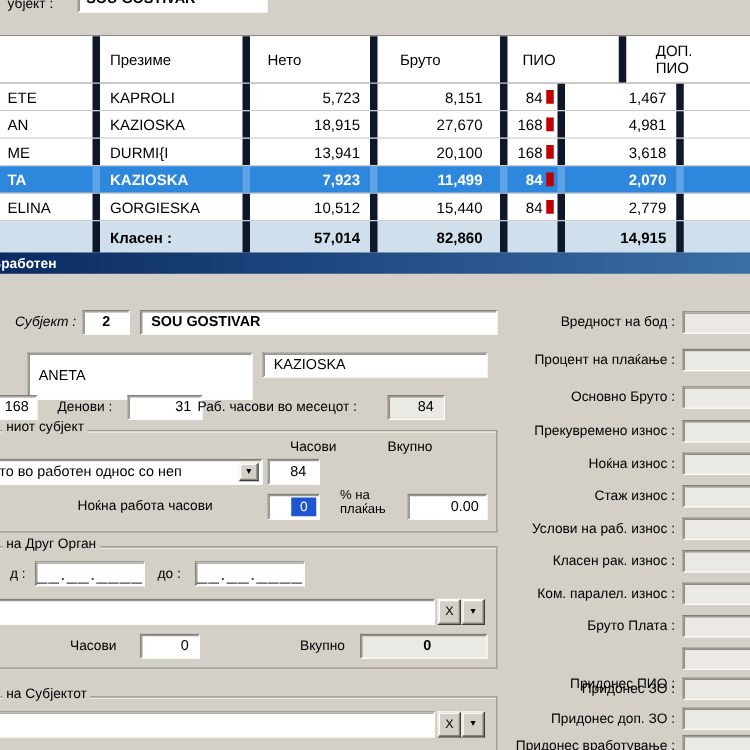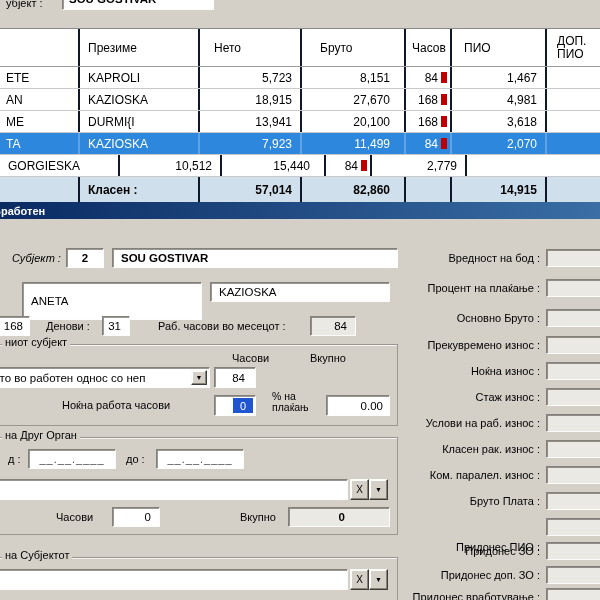--- a/index.html
+++ b/index.html
@@ -13,67 +13,66 @@
   .gray{background:#ebe9e4;}
   .field{position:absolute;display:flex;align-items:center;font-size:11.5px;overflow:hidden;white-space:nowrap;}
   .num{justify-content:flex-end;}
   .bold{font-weight:bold;}
   .btn{position:absolute;display:flex;align-items:center;justify-content:center;
        background:#d4d0c8;border:1px solid;border-color:#fcfbf8 #403d38 #403d38 #fcfbf8;
        box-shadow:inset -1px -1px 0 #868378,inset 1px 1px 0 #fff;font-size:10px;cursor:default;}
   
   #table{position:absolute;left:0;top:28px;width:600px;background:#fff;border-top:1px solid #8a8a8a;}
   .trow{display:flex;height:22px;border-bottom:1px solid #c9c9c9;background:#fff;}
-  .trow>div{flex-shrink:0;border-right:2px solid #0f172a;display:flex;align-items:center;font-size:12px;overflow:hidden;}
+  .trow>div{flex-shrink:0;border-right:6px solid #0f172a;display:flex;align-items:center;font-size:12px;overflow:hidden;}
   .c-name{width:80px;padding-left:6px;}
   .c-sur{width:120px;padding-left:8px;}
   .c-neto{width:102px;justify-content:flex-end;padding-right:8px;}
   .c-bruto{width:104px;justify-content:flex-end;padding-right:14px;}
   .c-hours{width:46px;justify-content:flex-end;padding-right:3px;}
   .c-pio{width:95px;justify-content:flex-end;padding-right:8px;}
   .c-dop{width:53px;border-right:none!important;padding-left:10px;}
   .thead{height:38px;border-bottom:1px solid #9b9b9b;}
   .thead>div{justify-content:flex-start;padding-right:0;}
   .thead .c-neto{padding-left:14px;}
   .thead .c-bruto{padding-left:18px;}
   .thead .c-hours{padding-left:6px;}
   .thead .c-pio{padding-left:12px;}
-  .thead .c-dop{line-height:13px;}
+  .thead .c-dop{line-height:13px;justify-content:flex-end;}
   .sel{background:var(--selection,#2d87dd);color:#fff;}
-  .sel>div{border-right-color:#5fa3e6;}
+  .sel>div{border-right-color:#5fa3e6;font-weight:bold;}
   .total{background:var(--total_row_bg,#cfe0ec);font-weight:bold;height:26px;}
   .flag{width:6px;height:11px;background:var(--flag_red,#c00000);margin-left:3px;flex-shrink:0;}
   
   #caption{position:absolute;left:0;top:202px;width:600px;height:17px;
            background:linear-gradient(to right,var(--caption_start,#0a2a62),var(--caption_end,#3a6ea5));
            color:#fff;font-size:11px;font-weight:bold;display:flex;align-items:center;overflow:hidden;}
   #caption span{margin-left:-7px;white-space:nowrap;}
   .groupbox{position:absolute;border:1px solid #9b978e;box-shadow:inset 1px 1px 0 #f5f4f0;}
   .grouplbl{position:absolute;font-size:11px;background:var(--form_bg,#d4d0c8);padding:0 3px;white-space:nowrap;z-index:2;}
-  .mask{color:#444;justify-content:center;letter-spacing:1px;font-size:11px;}
+  .mask{color:#444;justify-content:center;letter-spacing:1px;font-size:15px;}
   .selblock{position:absolute;right:2px;top:2px;bottom:2px;width:20px;background:#1f55cf;color:#fff;
             display:flex;align-items:center;justify-content:center;font-size:11px;}
   .rlabel{position:absolute;right:60px;font-size:11px;white-space:nowrap;text-align:left;}
   .rfield{position:absolute;left:546px;width:58px;height:18px;}
 </style>
 </head>
 <body>
 
 <div id="screen">
 
   <div class="lbl" style="left:6px;top:-3px;">убјект :</div>
   <div class="field sunken bold" style="left:62px;top:-12px;width:152px;height:22px;padding-left:6px;">SOU GOSTIVAR</div>
 
   <div id="table">
     <div class="trow thead">
       <div class="c-name"></div>
       <div class="c-sur">Презиме</div>
       <div class="c-neto">Нето</div>
       <div class="c-bruto">Бруто</div>
-      <div class="c-hours">Часов</div>
       <div class="c-pio">ПИО</div>
       <div class="c-dop">
         <div><span>ДОП.</span><br>
              <span>ПИО</span></div>
       </div>
     </div>
 
     <div class="trow">
       <div class="c-name">ETE</div>
       <div class="c-sur">KAPROLI</div>
@@ -120,20 +119,21 @@
       <div class="c-bruto">11,499</div>
       <div class="c-hours">
           <span>84</span>
           <span class="flag"></span>
         </div>
       <div class="c-pio">2,070</div>
       <div class="c-dop"></div>
     </div>
 
     <div class="trow">
+      <div class="c-name">ELINA</div>
       <div class="c-sur">GORGIESKA</div>
       <div class="c-neto">10,512</div>
       <div class="c-bruto">15,440</div>
       <div class="c-hours">
           <span>84</span>
           <span class="flag"></span>
         </div>
       <div class="c-pio">2,779</div>
       <div class="c-dop"></div>
     </div>
@@ -155,21 +155,21 @@
 
   <div class="lbl" style="left:12px;top:252px;font-style:italic;">Субјект :</div>
   <div class="field sunken bold" style="left:66px;top:248px;width:38px;height:20px;justify-content:center;">2</div>
   <div class="field sunken bold" style="left:112px;top:248px;width:286px;height:20px;padding-left:8px;">SOU GOSTIVAR</div>
 
   <div class="field sunken" style="left:22px;top:282px;width:180px;height:38px;padding-left:8px;">ANETA</div>
   <div class="field sunken" style="left:210px;top:282px;width:180px;height:20px;padding-left:8px;">KAZIOSKA</div>
 
   <div class="field sunken num" style="left:-18px;top:316px;width:48px;height:20px;padding-right:6px;">168</div>
   <div class="lbl" style="left:46px;top:320px;">Денови :</div>
-  <div class="field sunken num" style="left:102px;top:316px;width:28px;height:20px;padding-right:8px;">31</div>
+  <div class="field sunken num" style="left:102px;top:316px;width:60px;height:20px;padding-right:8px;">31</div>
   <div class="lbl" style="left:158px;top:320px;">Раб. часови во месецот :</div>
   <div class="field sunken gray num" style="left:310px;top:316px;width:46px;height:20px;padding-right:8px;">84</div>
 
   <div class="grouplbl" style="left:2px;top:336px;">ниот субјект</div>
   <div class="groupbox" style="left:-24px;top:344px;width:422px;height:82px;"></div>
   <div class="lbl" style="left:232px;top:352px;">Часови</div>
   <div class="lbl" style="left:310px;top:352px;">Вкупно</div>
 
   <div class="field sunken" style="left:-20px;top:367px;width:230px;height:21px;padding-left:6px;padding-right:20px;">
     <span>нато во работен однос со неп</span>

